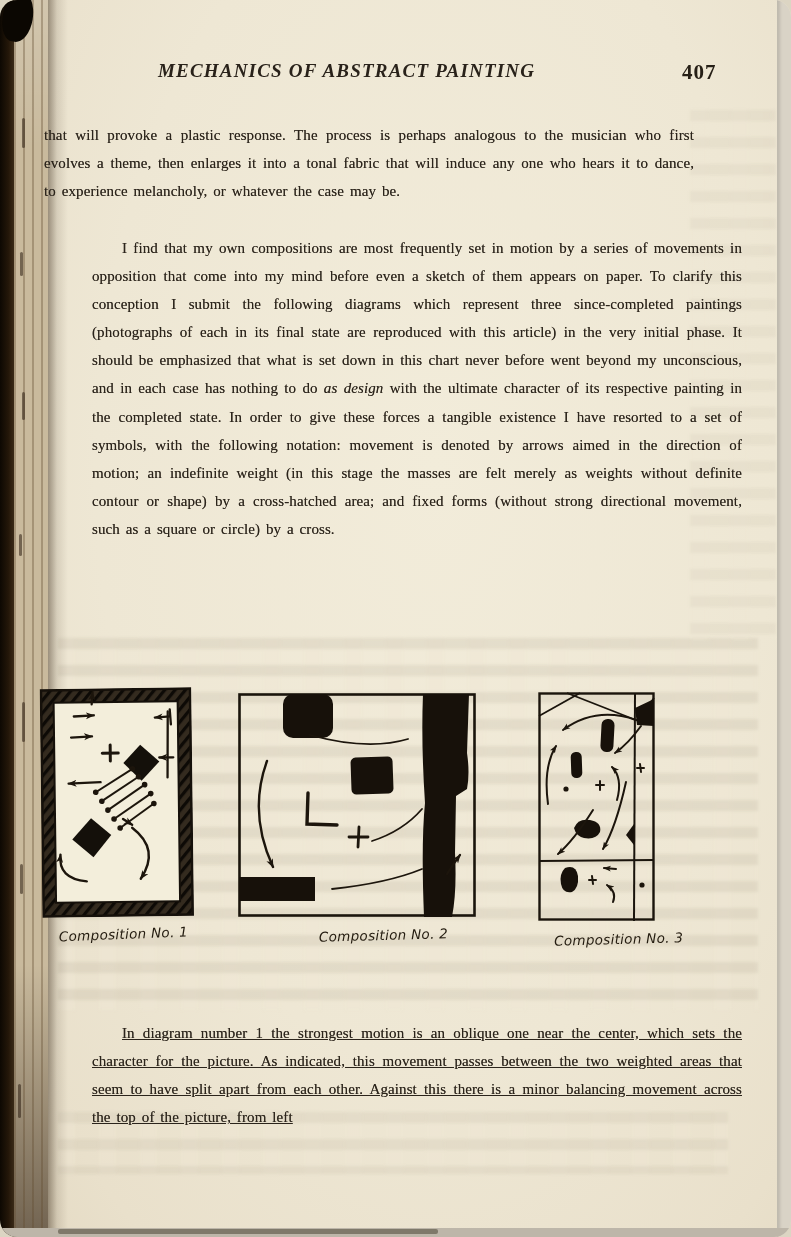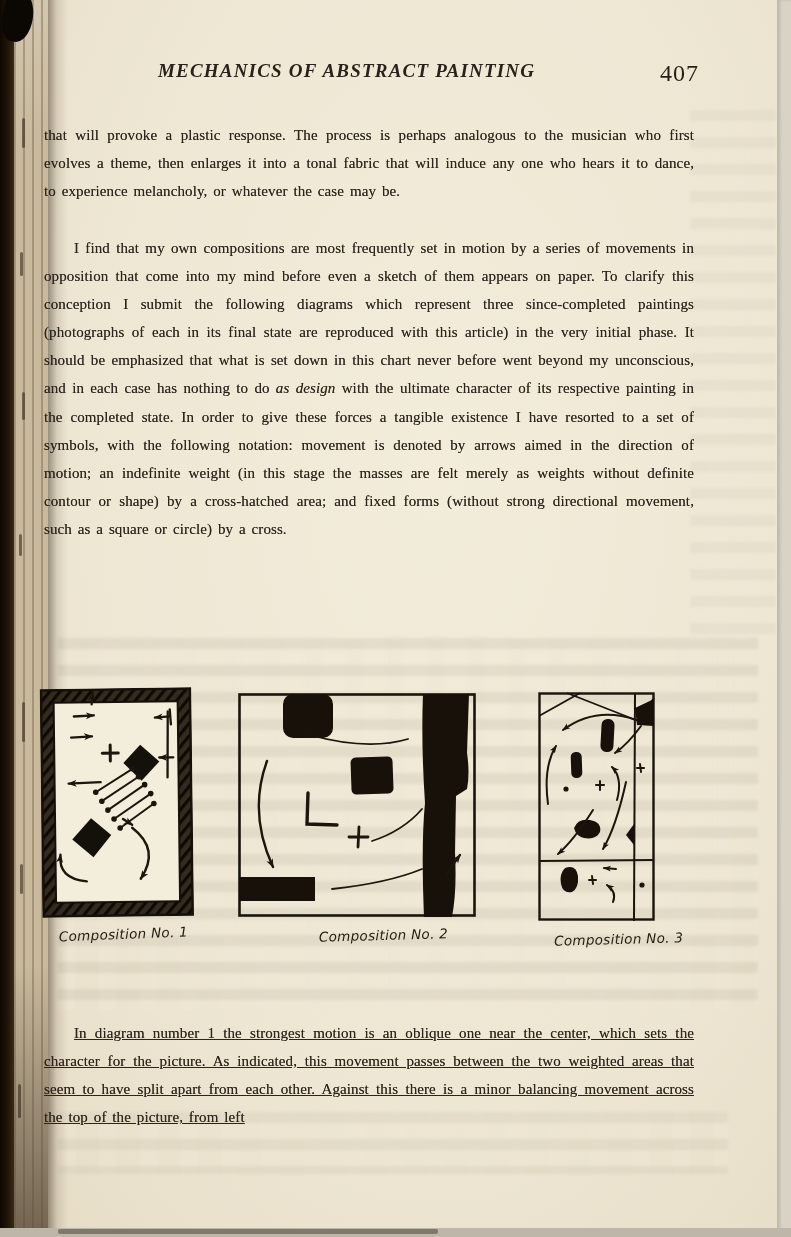--- a/index.html
+++ b/index.html
@@ -1,18 +1,18 @@
 <!DOCTYPE html>
 <html><head>
 <meta charset="utf-8">
 <style>
   html,body{margin:0;padding:0;}
   body{width:791px;height:1237px;overflow:hidden;background:#dcd5c3;font-family:"Liberation Serif",serif;}
   .page{position:absolute;inset:0;overflow:hidden;
-        background:radial-gradient(ellipse at 55% 38%, #f2ecda 0%, #eee7d4 55%, #e9e0cb 85%, #e3d9c2 100%);}
+        background:radial-gradient(ellipse at 55% 38%, #f2ecda 0%, #eee7d4 55%, #e9e0cb 85%, #e3d9c2 100%);border-radius:17px;}
 
   
   .binding{position:absolute;left:0;top:0;width:14px;height:100%;
            background:linear-gradient(to right,#0d0802,#241709 60%,#3a2a17);}
   .edge-stack{position:absolute;left:14px;top:0;width:34px;height:100%;background-color:#c9ba9d;
            background-image:repeating-linear-gradient(90deg, rgba(96,74,46,.35) 0 2px, rgba(0,0,0,0) 2px 9px),
            linear-gradient(to bottom, rgba(255,255,255,.18), rgba(0,0,0,0) 12%, rgba(0,0,0,0) 78%, rgba(25,12,4,.5));}
   .crease{position:absolute;left:48px;top:0;width:20px;height:100%;
            background:linear-gradient(to right, rgba(56,40,22,.45), rgba(56,40,22,.12) 45%, rgba(0,0,0,0));}
   .corner-mark{position:absolute;left:3px;top:-10px;width:30px;height:52px;background:#0b0702;
@@ -20,29 +20,29 @@
   .right-edge{position:absolute;right:0;top:0;width:14px;height:100%;background:#d9d3c6;
            box-shadow:inset 3px 0 3px rgba(0,0,0,.12);}
   .bottom-edge{position:absolute;left:0;bottom:0;width:100%;height:9px;background:#bdb6a9;}
   .bottom-line{position:absolute;left:58px;bottom:3px;width:380px;height:5px;background:#6b6455;border-radius:2px;opacity:.75;}
   .mmark{position:absolute;width:3px;background:rgba(44,30,16,.55);border-radius:2px;}
 
   
   .header{position:absolute;top:60px;left:0;width:791px;height:32px;}
   .header-title{position:absolute;left:158px;top:0;font-style:italic;font-weight:bold;font-size:19px;
            letter-spacing:1.2px;color:#29221a;white-space:nowrap;}
-  .page-number{position:absolute;left:660px;top:0;font-size:24px;font-weight:normal;color:#261f16;letter-spacing:1px;}
+  .page-number{position:absolute;left:682px;top:0;font-size:21px;font-weight:bold;color:#261f16;letter-spacing:1px;}
 
   
   .para{position:absolute;left:44px;width:650px;font-size:15px;line-height:28.1px;text-align:justify;
         color:#2b241b;text-shadow:0 0 .5px rgba(43,36,27,.65);word-spacing:2px;letter-spacing:.1px;}
   .p1{top:106px;}
   .p2{top:219px;}
   .p3{top:1004px;text-decoration:underline;}
-  .indent{text-indent:30px;}
+  .indent{text-indent:30px;padding-left:48px;}
   .it{font-style:italic;}
 
   
   .ghost{position:absolute;filter:blur(1.6px);pointer-events:none;
         background-image:repeating-linear-gradient(to bottom, rgba(118,104,82,.10) 0 11px, rgba(0,0,0,0) 11px 27px),
         repeating-linear-gradient(90deg, rgba(238,231,212,.45) 0 17px, rgba(0,0,0,0) 17px 41px);}
   .ghost-a{left:58px;top:638px;width:700px;height:372px;}
   .ghost-b{left:58px;top:1112px;width:670px;height:62px;opacity:.8;}
   .ghost-c{left:690px;top:110px;width:86px;height:530px;opacity:.6;}
 

